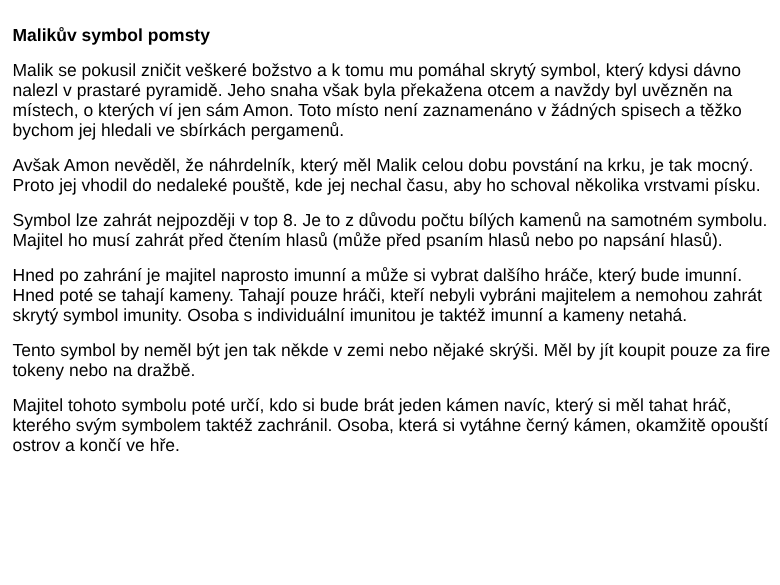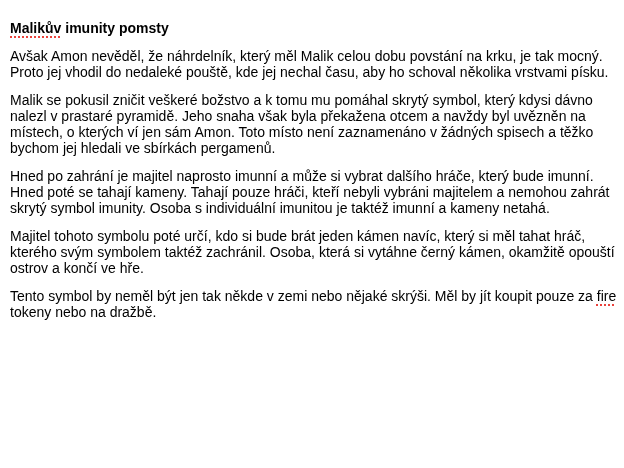--- a/index.html
+++ b/index.html
@@ -23,40 +23,40 @@
   .doc-heading {
     font-size: 14px;
     line-height: 16px;
     font-weight: bold;
     margin: 0 0 12px 0;
   }
   .para {
     margin: 0 0 12px 0;
   }
   .misspelled {
-    text-decoration: underline;
     text-decoration-style: dotted;
     text-decoration-color: #ea423c;
     text-decoration-thickness: 2px;
     text-underline-offset: 3px;
   }
 </style>
 </head>
 <body>
 
 <main class="doc">
 
-  <h1 class="doc-heading"><span class="misspelled">Malikův</span><span> imunity pomsty</span></h1>
+  <h1 class="doc-heading"><span class="misspelled">Malikův</span><span> symbol pomsty</span></h1>
+
+  <p class="para">Malik se pokusil zničit veškeré božstvo a k tomu mu pomáhal skrytý symbol, který kdysi dávno nalezl v prastaré pyramidě. Jeho snaha však byla překažena otcem a navždy byl uvězněn na místech, o kterých ví jen sám Amon. Toto místo není zaznamenáno v žádných spisech a těžko bychom jej hledali ve sbírkách pergamenů.</p>
 
   <p class="para">Avšak Amon nevěděl, že náhrdelník, který měl Malik celou dobu povstání na krku, je tak mocný. Proto jej vhodil do nedaleké pouště, kde jej nechal času, aby ho schoval několika vrstvami písku.</p>
 
-  <p class="para">Malik se pokusil zničit veškeré božstvo a k tomu mu pomáhal skrytý symbol, který kdysi dávno nalezl v prastaré pyramidě. Jeho snaha však byla překažena otcem a navždy byl uvězněn na místech, o kterých ví jen sám Amon. Toto místo není zaznamenáno v žádných spisech a těžko bychom jej hledali ve sbírkách pergamenů.</p>
 
 
-
+  <p class="para">Symbol lze zahrát nejpozději v top 8. Je to z důvodu počtu bílých kamenů na samotném symbolu. Majitel ho musí zahrát před čtením hlasů (může před psaním hlasů nebo po napsání hlasů).</p>
 
   <p class="para">Hned po zahrání je majitel naprosto imunní a může si vybrat dalšího hráče, který bude imunní. Hned poté se tahají kameny. Tahají pouze hráči, kteří nebyli vybráni majitelem a nemohou zahrát skrytý symbol imunity. Osoba s individuální imunitou je taktéž imunní a kameny netahá.</p>
 
+  <p class="para"><span>Tento symbol by neměl být jen tak někde v zemi nebo nějaké skrýši. Měl by jít koupit pouze za </span><span class="misspelled">fire</span><span> tokeny nebo na dražbě.</span></p>
+
   <p class="para">Majitel tohoto symbolu poté určí, kdo si bude brát jeden kámen navíc, který si měl tahat hráč, kterého svým symbolem taktéž zachránil. Osoba, která si vytáhne černý kámen, okamžitě opouští ostrov a končí ve hře.</p>
-
-  <p class="para"><span>Tento symbol by neměl být jen tak někde v zemi nebo nějaké skrýši. Měl by jít koupit pouze za </span><span class="misspelled">fire</span><span> tokeny nebo na dražbě.</span></p>
 
 </main>
 
 </body></html>

